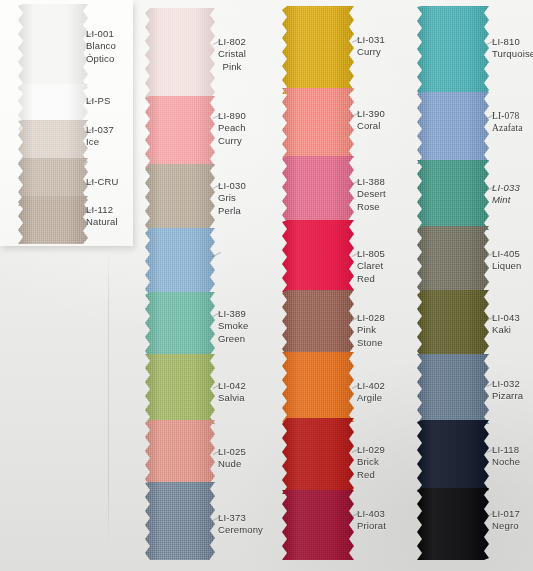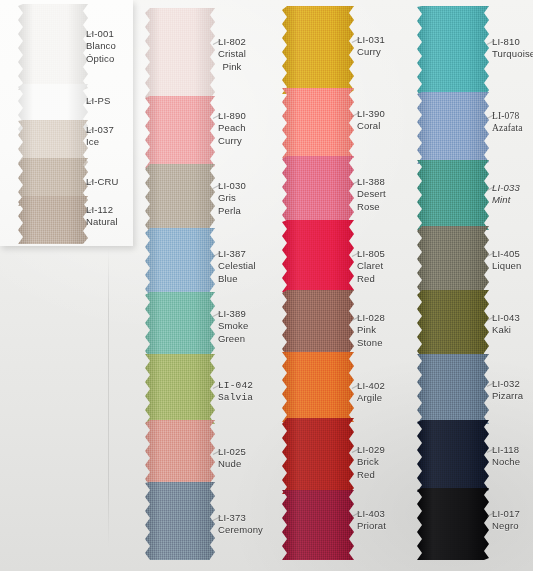--- a/index.html
+++ b/index.html
@@ -187,45 +187,40 @@
         <span class="nm">Gris</span>
         <span class="nm2">Perla</span>
       </div>
     </div>
     <div class="swatch-row" style="top: 228px; height: 68px;">
       <div class="swatch" style="left: 5px; width: 70px; height: 68px; background: rgb(138, 175, 205); clip-path: polygon(5px 0px, 65px 0px, 70px 0px, 65px 7px, 70px 14px, 65px 21px, 70px 28px, 65px 35px, 70px 42px, 65px 49px, 70px 56px, 65px 63px, 65px 68px, 5px 68px, 5px 68px, 0px 61px, 5px 54px, 0px 47px, 5px 40px, 0px 33px, 5px 26px, 0px 19px, 5px 12px, 0px 5px);">
         <div class="weave"></div>
         <div class="shade"></div>
       </div>
       <div class="tick" style="left: 73px; top: 28px;"></div>
-      <div class="label" style="left: 78px; top: 20px;">
-        <span class="code">LI-387</span>
-        <span class="nm">Celestial</span>
-        <span class="nm2">Blue</span>
-      </div>
     </div>
     <div class="swatch-row" style="top: 292px; height: 66px;">
       <div class="swatch" style="left: 5px; width: 70px; height: 66px; background: rgb(111, 182, 164); clip-path: polygon(5px 0px, 65px 0px, 70px 0px, 65px 7px, 70px 14px, 65px 21px, 70px 28px, 65px 35px, 70px 42px, 65px 49px, 70px 56px, 65px 63px, 65px 66px, 5px 66px, 5px 66px, 0px 59px, 5px 52px, 0px 45px, 5px 38px, 0px 31px, 5px 24px, 0px 17px, 5px 10px, 0px 3px);">
         <div class="weave"></div>
         <div class="shade"></div>
       </div>
       <div class="tick" style="left: 73px; top: 24px;"></div>
       <div class="label" style="left: 78px; top: 16px;">
         <span class="code">LI-389</span>
         <span class="nm">Smoke</span>
         <span class="nm2">Green</span>
       </div>
     </div>
     <div class="swatch-row" style="top: 354px; height: 70px;">
       <div class="swatch" style="left: 5px; width: 70px; height: 70px; background: rgb(158, 176, 98); clip-path: polygon(5px 0px, 65px 0px, 70px 0px, 65px 7px, 70px 14px, 65px 21px, 70px 28px, 65px 35px, 70px 42px, 65px 49px, 70px 56px, 65px 63px, 70px 70px, 65px 70px, 5px 70px, 0px 70px, 5px 63px, 0px 56px, 5px 49px, 0px 42px, 5px 35px, 0px 28px, 5px 21px, 0px 14px, 5px 7px, 0px 0px);">
         <div class="weave"></div>
         <div class="shade"></div>
       </div>
       <div class="tick" style="left: 73px; top: 34px;"></div>
-      <div class="label" style="left: 78px; top: 26px; font-family: Liberation Mono, monospace;">
+      <div class="label" style="left: 78px; top: 26px;">
         <span class="code">LI-042</span>
         <span class="nm">Salvia</span>
       </div>
     </div>
     <div class="swatch-row" style="top: 420px; height: 66px;">
       <div class="swatch" style="left: 5px; width: 70px; height: 66px; background: rgb(216, 145, 134); clip-path: polygon(5px 0px, 65px 0px, 70px 0px, 65px 7px, 70px 14px, 65px 21px, 70px 28px, 65px 35px, 70px 42px, 65px 49px, 70px 56px, 65px 63px, 65px 66px, 5px 66px, 5px 66px, 0px 59px, 5px 52px, 0px 45px, 5px 38px, 0px 31px, 5px 24px, 0px 17px, 5px 10px, 0px 3px);">
         <div class="weave"></div>
         <div class="shade"></div>
       </div>
       <div class="tick" style="left: 73px; top: 34px;"></div>

